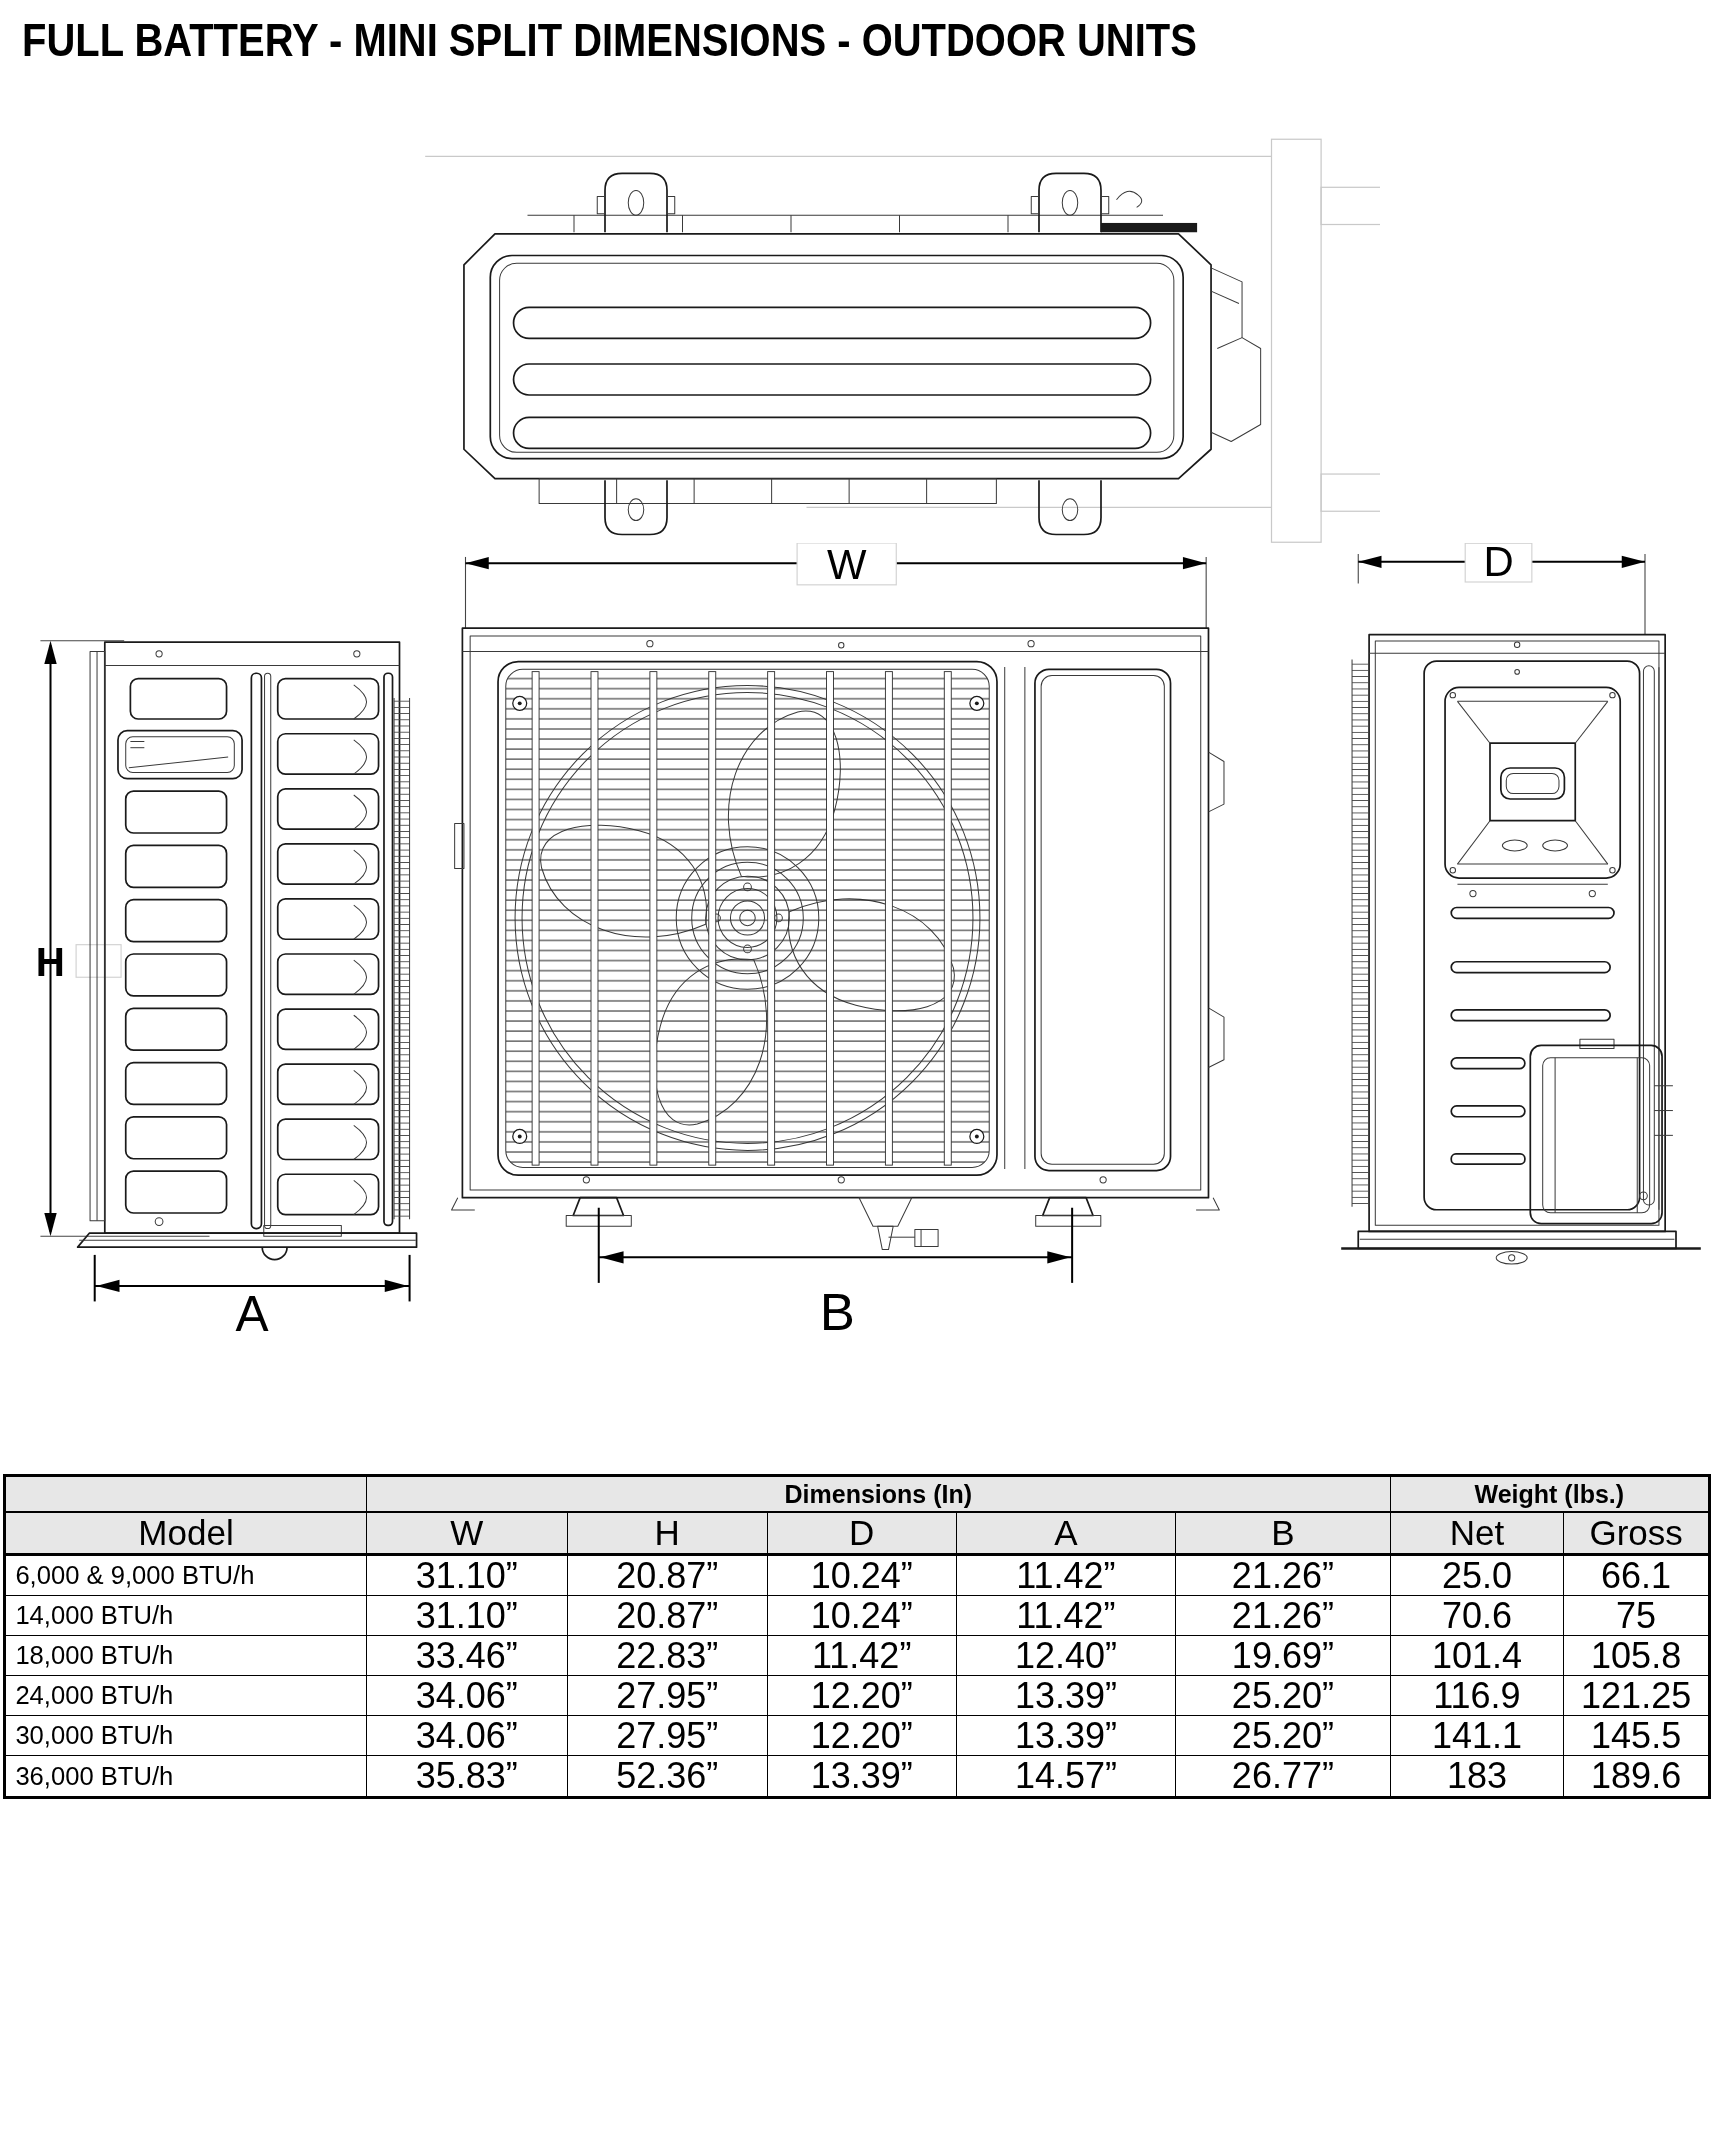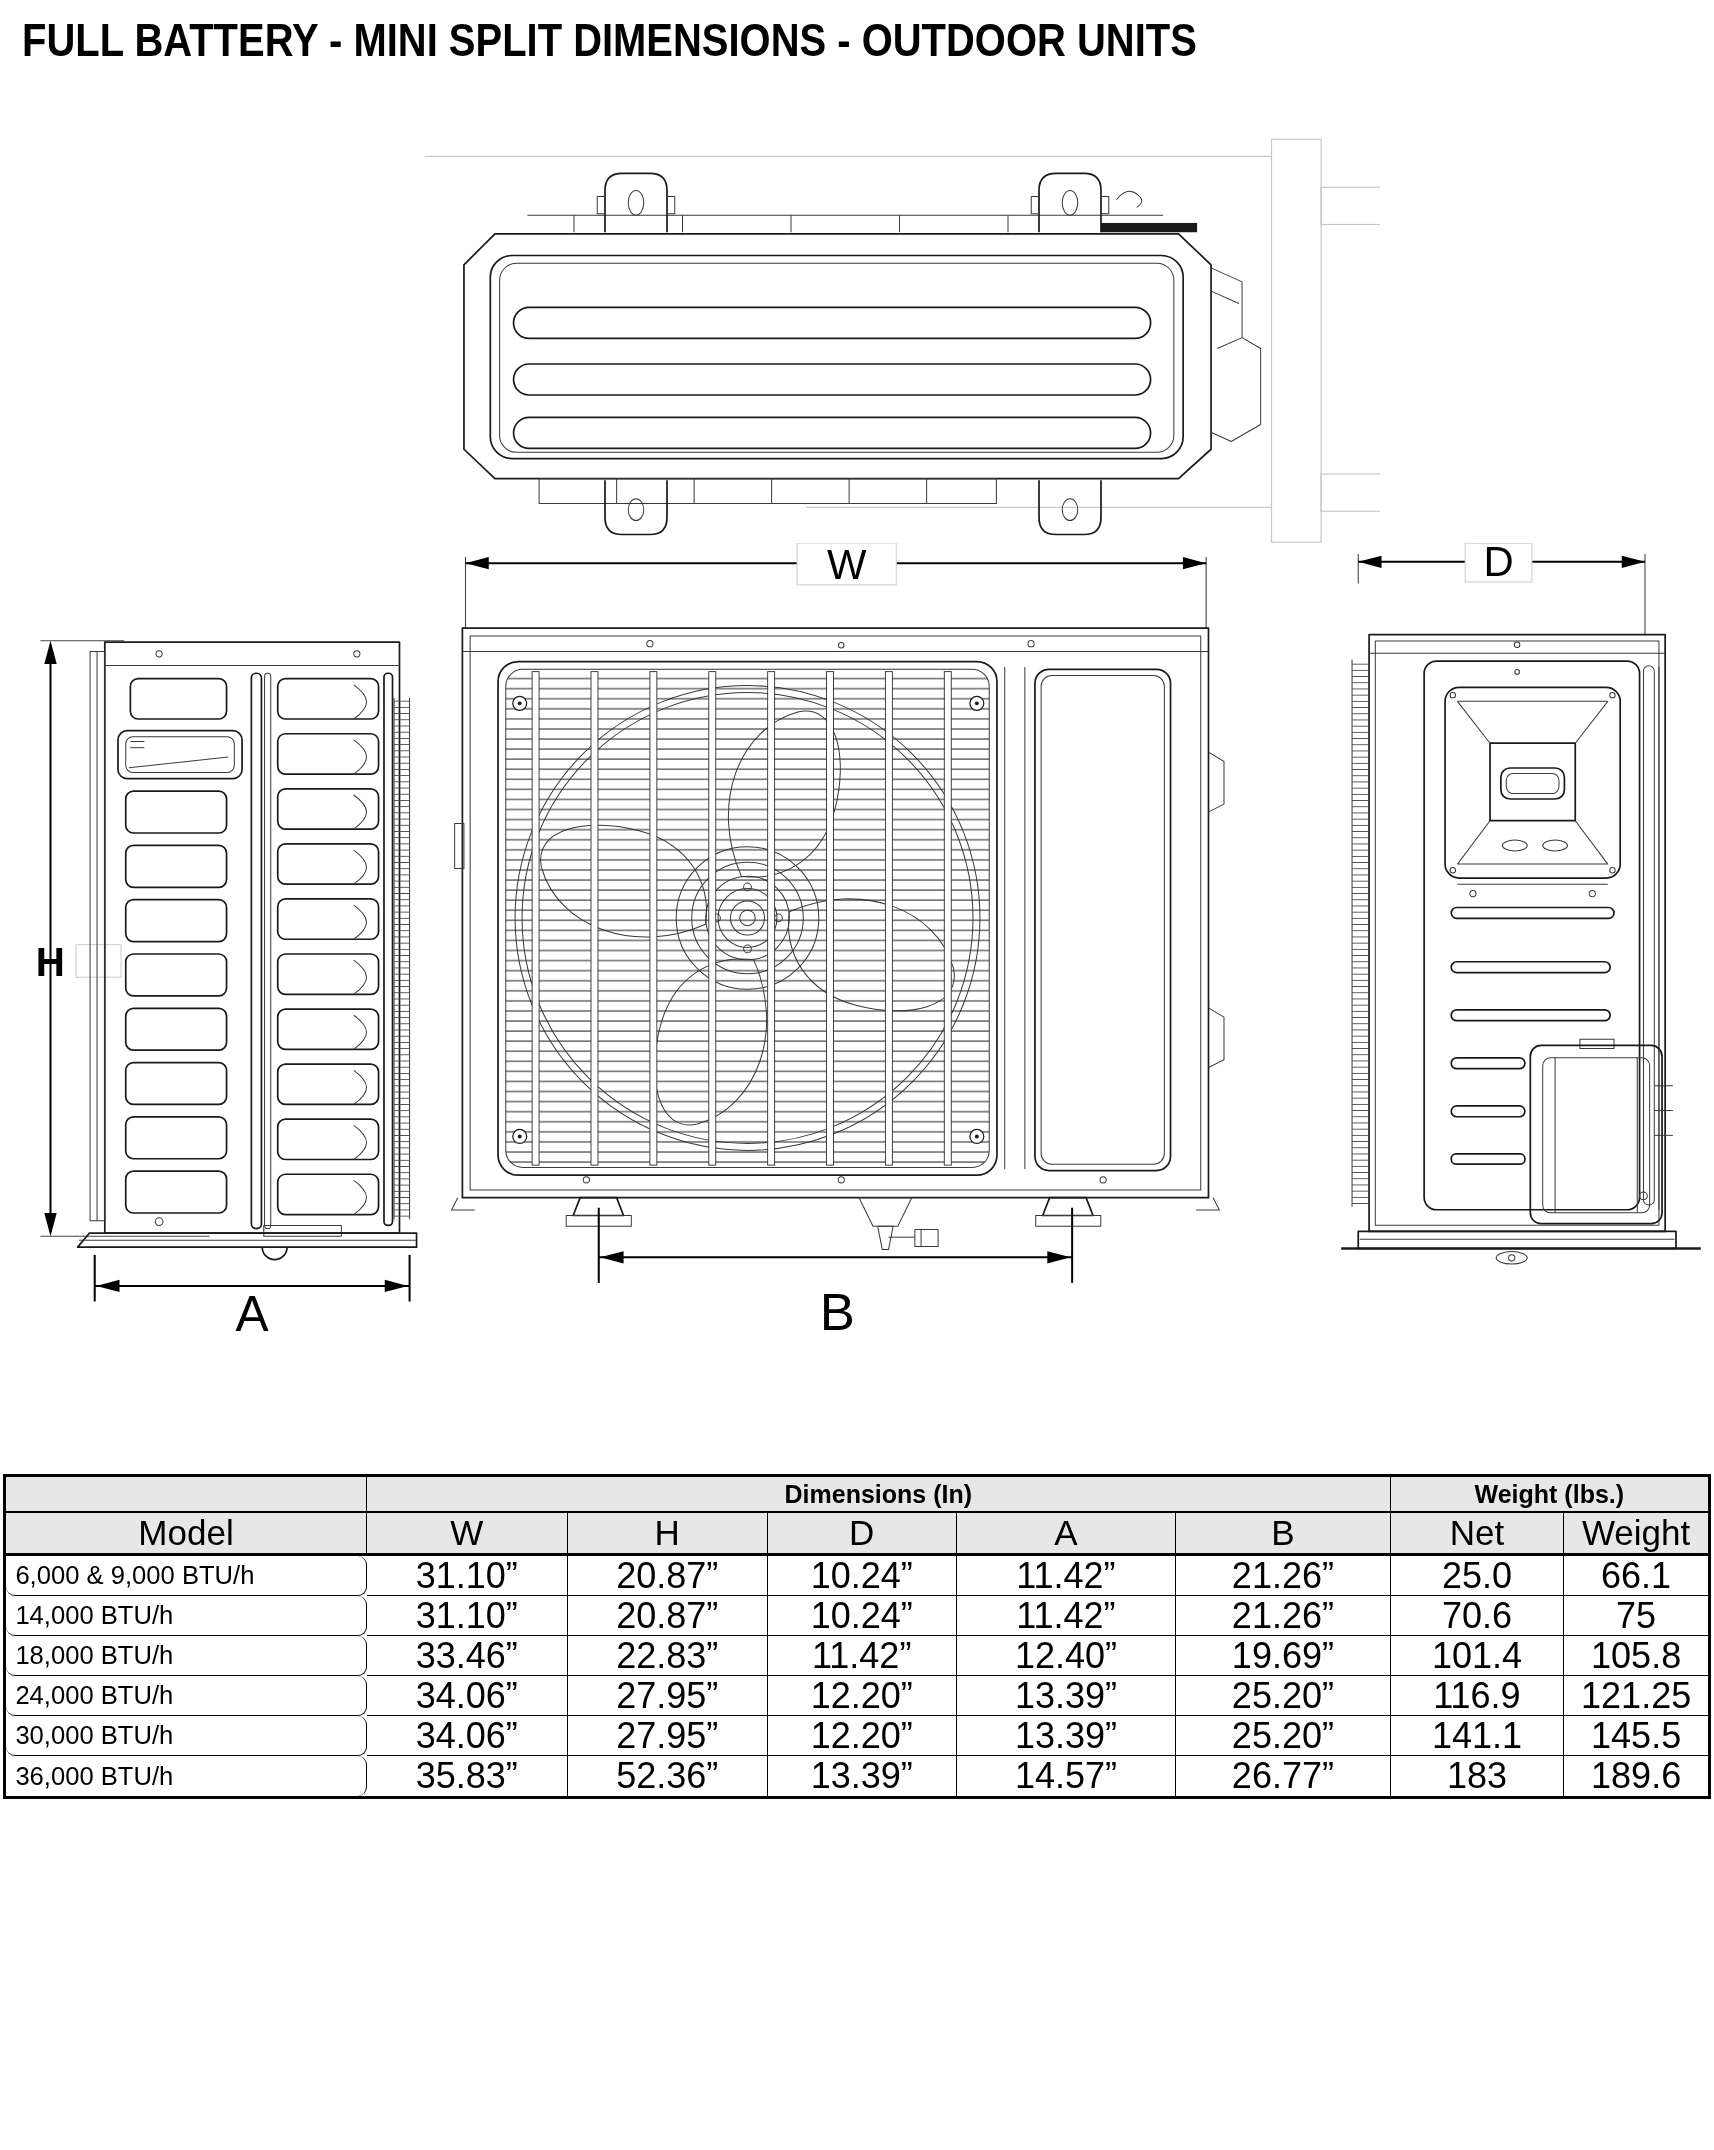--- a/index.html
+++ b/index.html
@@ -33,21 +33,21 @@
     grid-template-rows:36px 43px repeat(6, 40px);
   }
   .cell { display:flex; align-items:center; justify-content:center;
           border-right:1.6px solid #000; border-bottom:1.6px solid #000; overflow:hidden; }
   .noR { border-right:none; }
   .gh  { background:#e7e7e7; font-weight:bold; font-size:25px; border-bottom:2.3px solid #000; }
   .gh-dim { grid-column:2 / span 5; }
   .gh-weight { grid-column:7 / span 2; }
   .ch  { background:#e7e7e7; font-weight:normal; font-size:35px; border-bottom:3.1px solid #000; }
   .td  { font-size:36px; }
-  .model { justify-content:flex-start; padding-left:9.3px; font-size:25.6px;border-radius:9px; }
+  .model { justify-content:flex-start; padding-left:9.3px; font-size:25.6px; }
   .lastRow { border-bottom:none; }
 </style>
 </head>
 <body>
 
 <div class="page">
 
   <div class="title">FULL BATTERY - MINI SPLIT DIMENSIONS - OUTDOOR UNITS</div>
 
   <div class="view" style="left:419px; top:116px;">
@@ -434,21 +434,21 @@
     <div class="cell gh gh-dim">Dimensions (In)</div>
     <div class="cell gh gh-weight noR">Weight (lbs.)</div>
 
     <div class="cell ch">Model</div>
     <div class="cell ch">W</div>
     <div class="cell ch">H</div>
     <div class="cell ch">D</div>
     <div class="cell ch">A</div>
     <div class="cell ch">B</div>
     <div class="cell ch">Net</div>
-    <div class="cell ch noR">Weight</div>
+    <div class="cell ch noR">Gross</div>
 
     <div class="cell td model">6,000 &amp; 9,000 BTU/h</div>
     <div class="cell td">31.10”</div>
     <div class="cell td">20.87”</div>
     <div class="cell td">10.24”</div>
     <div class="cell td">11.42”</div>
     <div class="cell td">21.26”</div>
     <div class="cell td">25.0</div>
     <div class="cell td noR">66.1</div>
 

